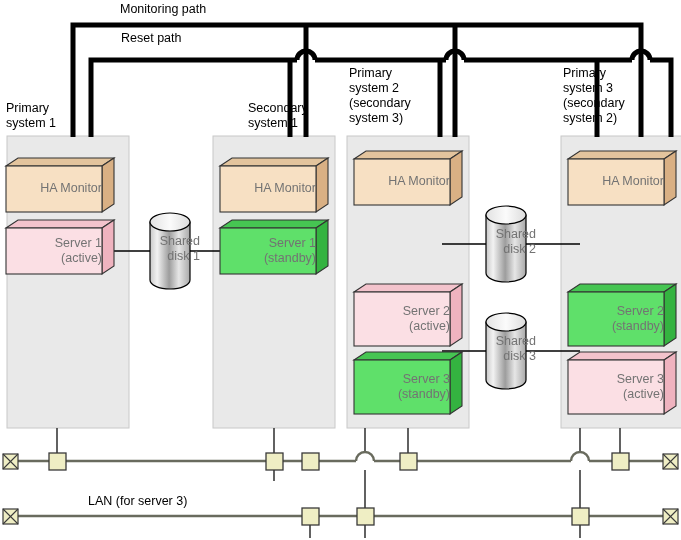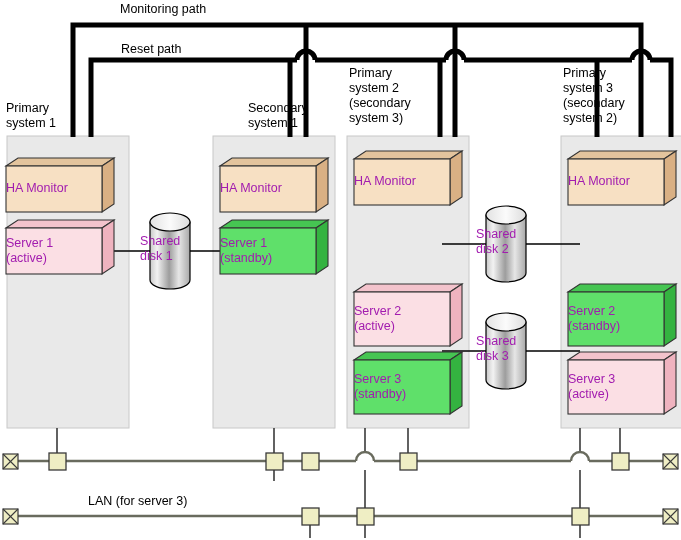--- a/index.html
+++ b/index.html
@@ -1,22 +1,22 @@
 <!DOCTYPE html>
 <html><head>
 <meta charset="utf-8">
 <style>
   html,body{margin:0;padding:0;background:#ffffff;}
   body{width:681px;height:540px;position:relative;overflow:hidden;
        font-family:"Liberation Sans","DejaVu Sans",sans-serif;}
   #stage{position:absolute;left:0;top:0;width:681px;height:484px;text-decoration:underline;}
   svg{position:absolute;left:0;top:0;}
   .lbl{position:absolute;font-size:12.5px;color:#000;line-height:15px;white-space:pre;}
-  .boxlbl{position:absolute;font-size:12.5px;color:#a21caf;line-height:15px;
-          text-align:left;white-space:pre;}
+  .boxlbl{position:absolute;font-size:12.5px;color:#737373;line-height:15px;
+          text-align:right;white-space:pre;}
 </style>
 </head>
 <body>
 
 <div id="stage">
 
   <svg width="681" height="540">
     <defs>
       <linearGradient id="cylGrad" x1="0" y1="0" x2="1" y2="0">
         <stop offset="0%" stop-color="#c9c9c9"></stop>
@@ -218,21 +218,21 @@
       <line x1="18" y1="509" x2="3" y2="524" stroke="#3a3a3a" stroke-width="1.1"></line>
     </g>
     <g>
       <rect x="663" y="509" width="15" height="15" fill="#efeec4" stroke="#3a3a3a" stroke-width="1.2"></rect>
       <line x1="663" y1="509" x2="678" y2="524" stroke="#3a3a3a" stroke-width="1.1"></line>
       <line x1="678" y1="509" x2="663" y2="524" stroke="#3a3a3a" stroke-width="1.1"></line>
     </g>
   </svg>
 
   <div class="lbl" style="left:120px;top:2px;">Monitoring path</div>
-  <div class="lbl" style="left:121px;top:42px;">Reset path</div>
+  <div class="lbl" style="left:121px;top:31px;">Reset path</div>
 
   <div class="lbl" style="left:6px;top:101px;">Primary
 system 1</div>
   <div class="lbl" style="left:217px;top:101px;margin-left:31px;">Secondary
 system 1</div>
   <div class="lbl" style="left:349px;top:66px;">Primary
 system 2
 (secondary
 system 3)</div>
   <div class="lbl" style="left:563px;top:66px;">Primary

